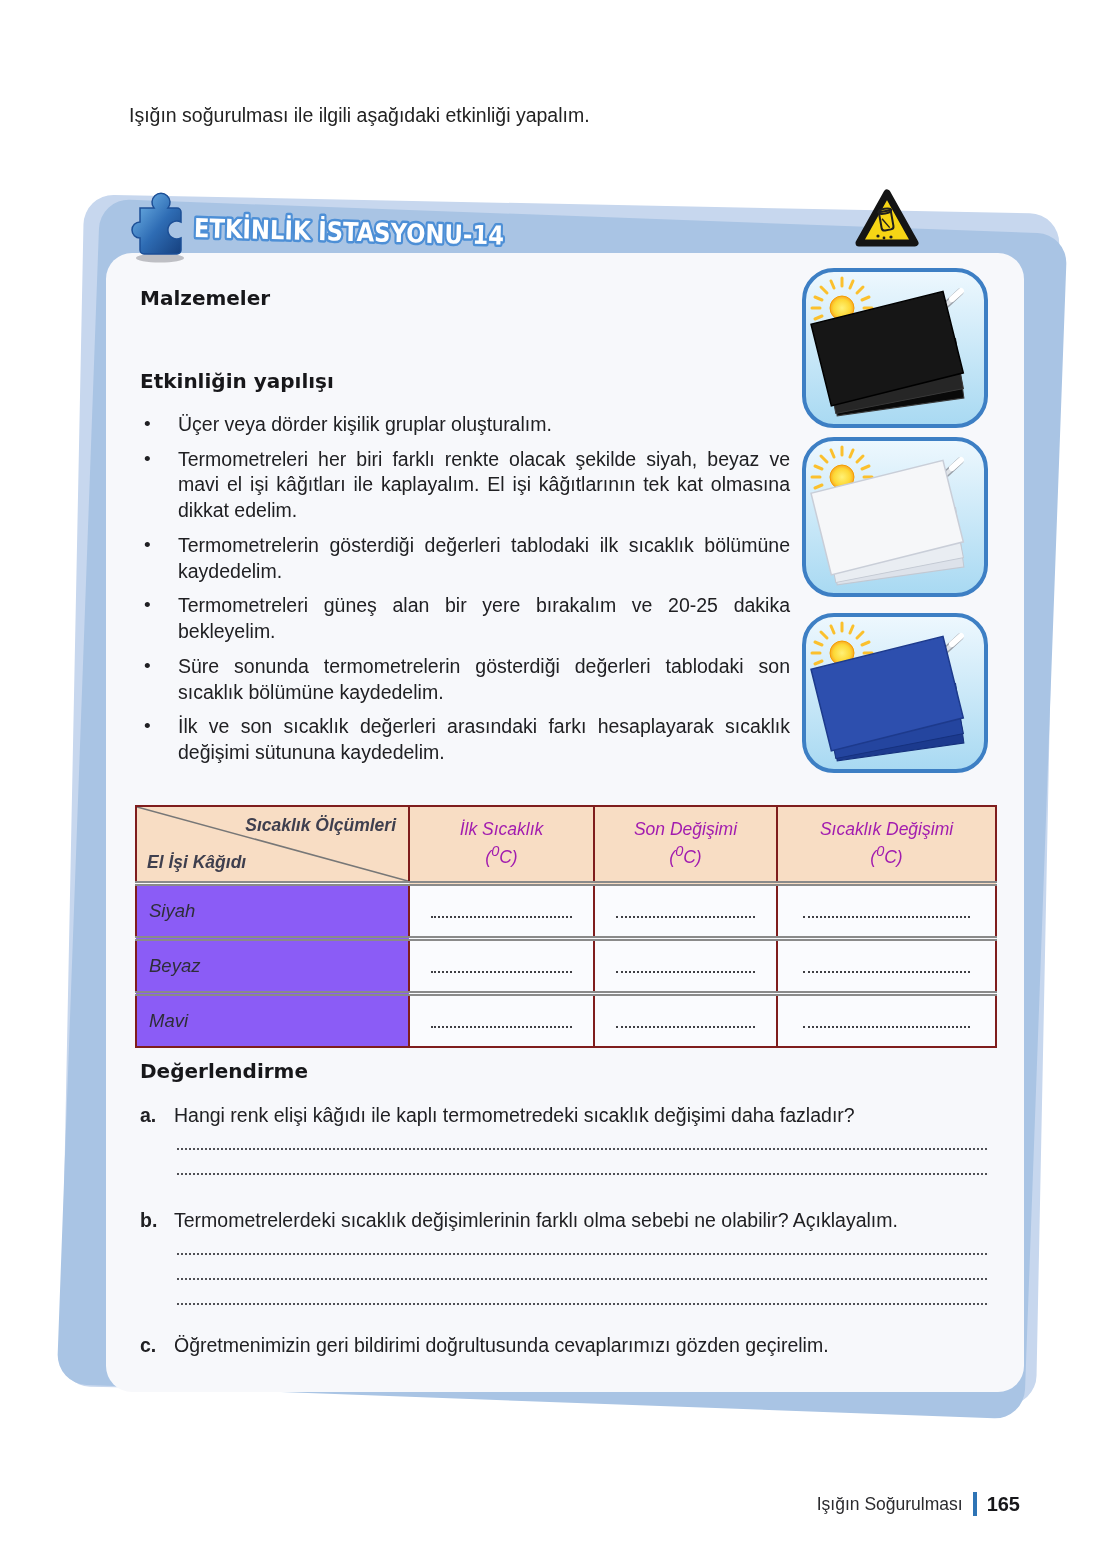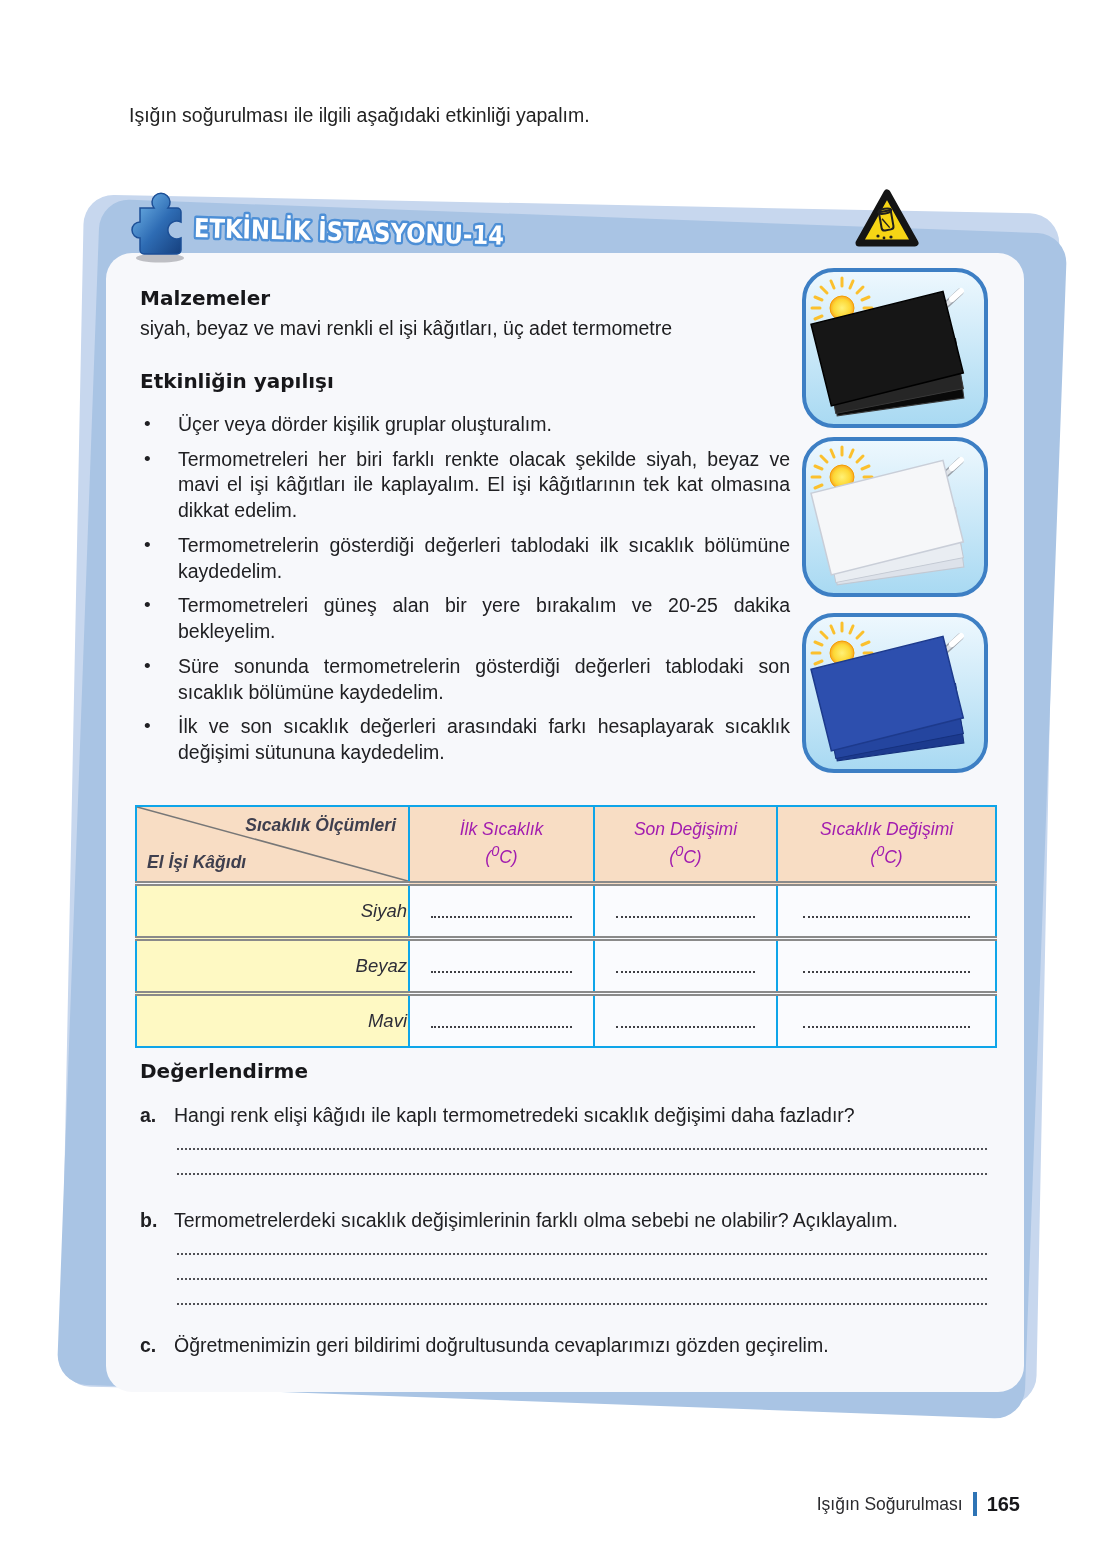--- a/index.html
+++ b/index.html
@@ -35,31 +35,31 @@
             text-align:justify;color:#202023;}
   #steps li .blt{position:absolute;left:4px;top:-1px;font-size:19px;}
 
   
   .figcard{left:790px;width:186px;height:160px;}
   #fig1{top:268px;} #fig2{top:437px;} #fig3{top:613px;}
 
   
   #tbl-wrap{left:123px;top:805px;width:860px;}
   table.meas{border-collapse:collapse;width:860px;table-layout:fixed;}
-  table.meas td{border:2px solid #0ea5e9;}
+  table.meas td{border:2px solid #7f1d1d;}
   table.meas tr.datarow td{border-top:5px double #8a8a8a;}
   td.hdr{background:#f8ddc4;text-align:center;vertical-align:middle;height:72px;
          font-style:italic;color:#a21caf;font-size:17.5px;line-height:1.35;}
   td.corner{background:#f8ddc4;position:relative;height:72px;}
   .corner-top{position:absolute;top:8px;right:12px;font-style:italic;font-weight:bold;
               color:#3f3f4e;font-size:17.5px;}
   .corner-bottom{position:absolute;bottom:8px;left:10px;font-style:italic;font-weight:bold;
               color:#3f3f4e;font-size:17.5px;}
-  td.rowlabel{background:#fef9c3;font-style:italic;color:#2e2e38;font-size:18.5px;
-              padding-left:12px;height:48px;text-align:right;}
+  td.rowlabel{background:#8b5cf6;font-style:italic;color:#2e2e38;font-size:18.5px;
+              padding-left:12px;height:48px;}
   td.blank{background:#fafbfe;text-align:center;vertical-align:middle;height:48px;}
   .dotline{display:inline-block;width:78%;height:16px;border-bottom:2px dotted #3f3f44;}
 
   
   #eval-h{left:128px;top:1059px;}
   .q{position:absolute;left:128px;width:860px;font-size:19.5px;color:#202023;}
   .q .lab{display:inline-block;width:34px;font-weight:bold;}
   #qa{top:1104px;} #qb{top:1209px;} #qc{top:1334px;}
   .ansline{position:absolute;left:165px;width:810px;border-bottom:2px dotted #505055;height:0;}
 
@@ -106,21 +106,20 @@
       <path d="M29 30 l6 10" stroke-width="1.4"></path>
     </g>
     <g fill="#1e1e1e">
       <circle cx="24" cy="48" r="1.6"></circle>
         <circle cx="30" cy="50" r="1.4"></circle>
         <circle cx="37" cy="49" r="1.6"></circle>
     </g>
   </svg>
 
   <div id="materials-h" class="abs h-bold">Malzemeler</div>
-  <div id="materials-t" class="abs">siyah, beyaz ve mavi renkli el işi kâğıtları, üç adet termometre</div>
   <div id="procedure-h" class="abs h-bold">Etkinliğin yapılışı</div>
 
   <div id="steps" class="abs">
     <ul>
       <li><span class="blt">•</span><span>Üçer veya dörder kişilik gruplar oluşturalım.</span></li>
       <li><span class="blt">•</span><span>Termometreleri her biri farklı renkte olacak şekilde siyah, beyaz ve mavi el işi kâğıtları ile kaplayalım. El işi kâğıtlarının tek kat olmasına dikkat edelim.</span></li>
       <li><span class="blt">•</span><span>Termometrelerin gösterdiği değerleri tablodaki ilk sıcaklık bölümüne kaydedelim.</span></li>
       <li><span class="blt">•</span><span>Termometreleri güneş alan bir yere bırakalım ve 20-25 dakika bekleyelim.</span></li>
       <li><span class="blt">•</span><span>Süre sonunda termometrelerin gösterdiği değerleri tablodaki son sıcaklık bölümüne kaydedelim.</span></li>
       <li><span class="blt">•</span><span>İlk ve son sıcaklık değerleri arasındaki farkı hesaplayarak sıcaklık değişimi sütununa kaydedelim.</span></li>

